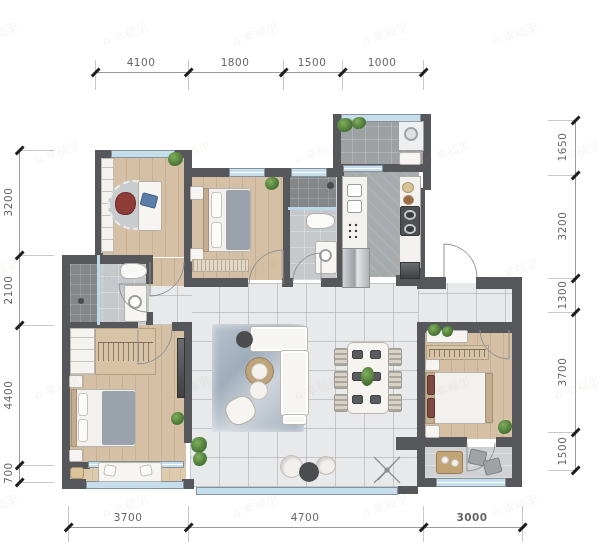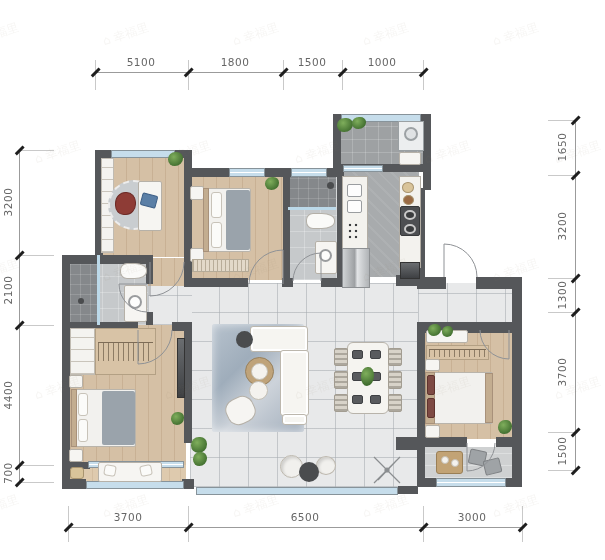--- a/index.html
+++ b/index.html
@@ -87,21 +87,21 @@
   <div class="eline" style="left:95px;top:60px;width:1px;height:30px;"></div>
   <div class="eline" style="left:188px;top:60px;width:1px;height:30px;"></div>
   <div class="eline" style="left:283px;top:60px;width:1px;height:30px;"></div>
   <div class="eline" style="left:342px;top:60px;width:1px;height:30px;"></div>
   <div class="eline" style="left:423px;top:60px;width:1px;height:30px;"></div>
   <div class="tick" style="left:90px;top:71px;"></div>
   <div class="tick" style="left:183px;top:71px;"></div>
   <div class="tick" style="left:278px;top:71px;"></div>
   <div class="tick" style="left:337px;top:71px;"></div>
   <div class="tick" style="left:418px;top:71px;"></div>
-  <div class="dimlabel" style="left:119px;top:56px;">5100</div>
+  <div class="dimlabel" style="left:119px;top:56px;">4100</div>
   <div class="dimlabel" style="left:213px;top:56px;">1800</div>
   <div class="dimlabel" style="left:290px;top:56px;">1500</div>
   <div class="dimlabel" style="left:360px;top:56px;">1000</div>
 
   <div class="dline" style="left:19px;top:150px;width:1px;height:332px;"></div>
   <div class="eline" style="left:20px;top:150px;width:34px;height:1px;"></div>
   <div class="eline" style="left:20px;top:255px;width:34px;height:1px;"></div>
   <div class="eline" style="left:20px;top:325px;width:34px;height:1px;"></div>
   <div class="eline" style="left:20px;top:465px;width:34px;height:1px;"></div>
   <div class="eline" style="left:20px;top:482px;width:34px;height:1px;"></div>
@@ -137,22 +137,22 @@
   <div class="dline" style="left:68px;top:527px;width:454px;height:1px;"></div>
   <div class="eline" style="left:68px;top:506px;width:1px;height:36px;"></div>
   <div class="eline" style="left:188px;top:506px;width:1px;height:36px;"></div>
   <div class="eline" style="left:423px;top:506px;width:1px;height:36px;"></div>
   <div class="eline" style="left:522px;top:506px;width:1px;height:36px;"></div>
   <div class="tick" style="left:63px;top:526px;"></div>
   <div class="tick" style="left:183px;top:526px;"></div>
   <div class="tick" style="left:418px;top:526px;"></div>
   <div class="tick" style="left:517px;top:526px;"></div>
   <div class="dimlabel" style="left:106px;top:511px;">3700</div>
-  <div class="dimlabel" style="left:283px;top:511px;">6500</div>
-  <div class="dimlabel" style="left:450px;top:511px;">3000</div>
+  <div class="dimlabel" style="left:283px;top:511px;">4700</div>
+  <div class="dimlabel" style="left:450px;top:511px;font-weight:bold;">3000</div>
 
   <div class="wood" style="left:100px;top:156px;width:86px;height:101px;"></div>
   <div class="wood" style="left:190px;top:176px;width:95px;height:104px;"></div>
   <div class="bathfloor" style="left:288px;top:176px;width:52px;height:104px;"></div>
   <div class="darktile" style="left:288px;top:176px;width:48px;height:33px;"></div>
   <div class="kfloor" style="left:342px;top:170px;width:77px;height:107px;"></div>
   <div class="ufloor" style="left:339px;top:120px;width:86px;height:46px;"></div>
   <div class="tile" style="left:190px;top:283px;width:228px;height:204px;"></div>
   <div class="tile" style="left:418px;top:283px;width:94px;height:40px;"></div>
   <div class="tile" style="left:148px;top:285px;width:44px;height:40px;"></div>

